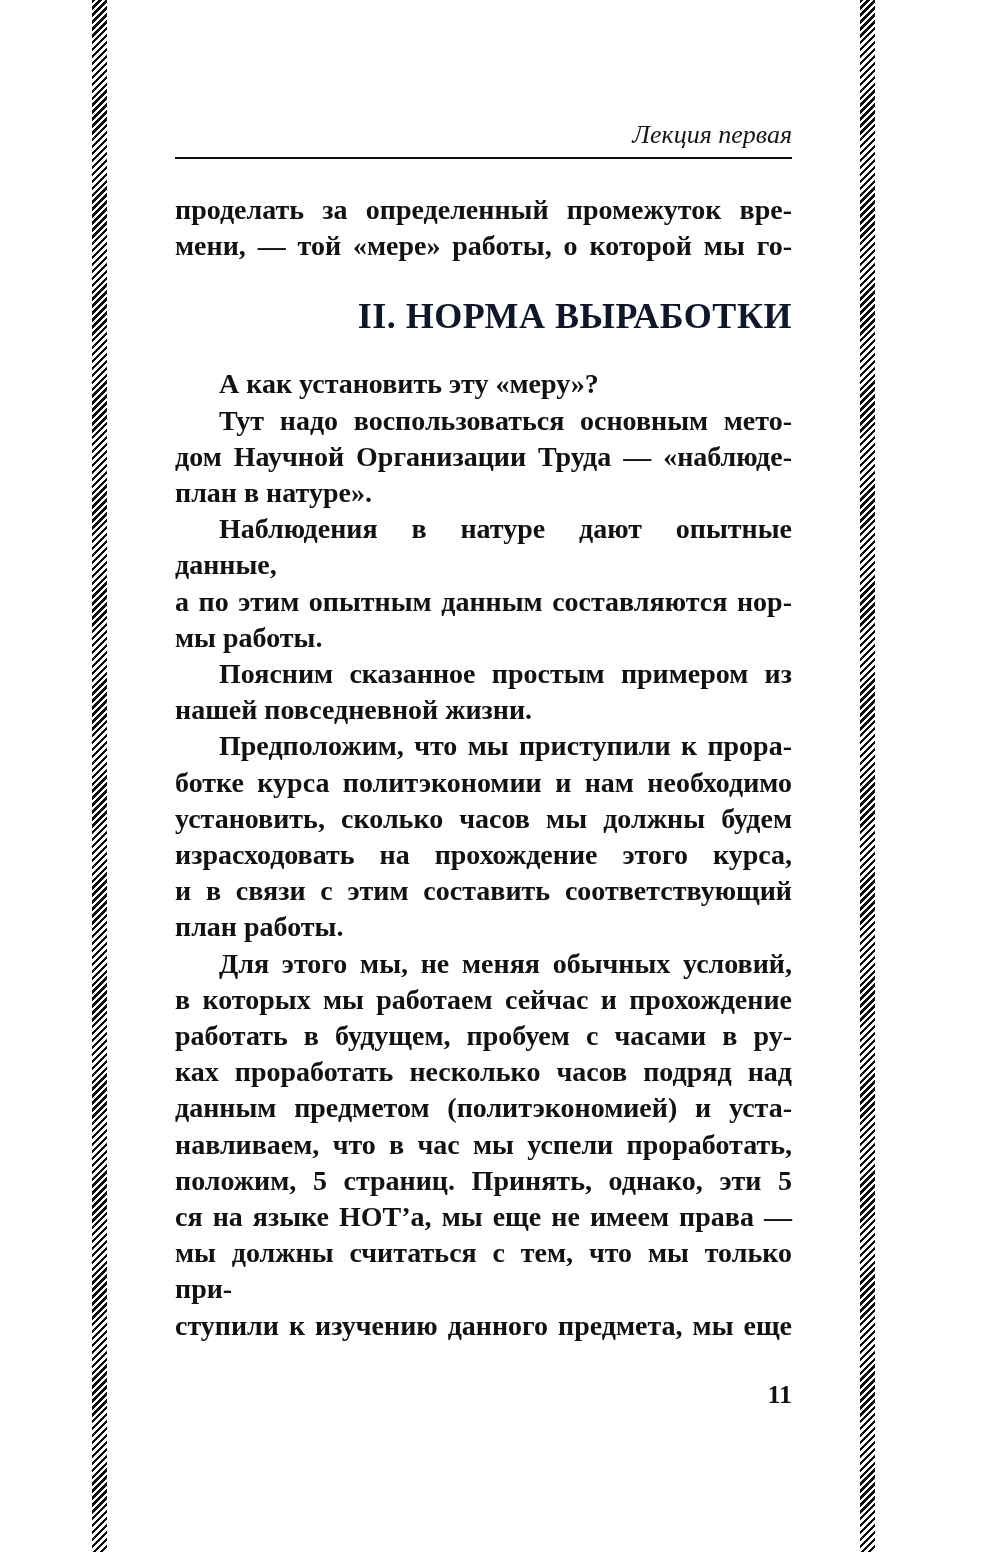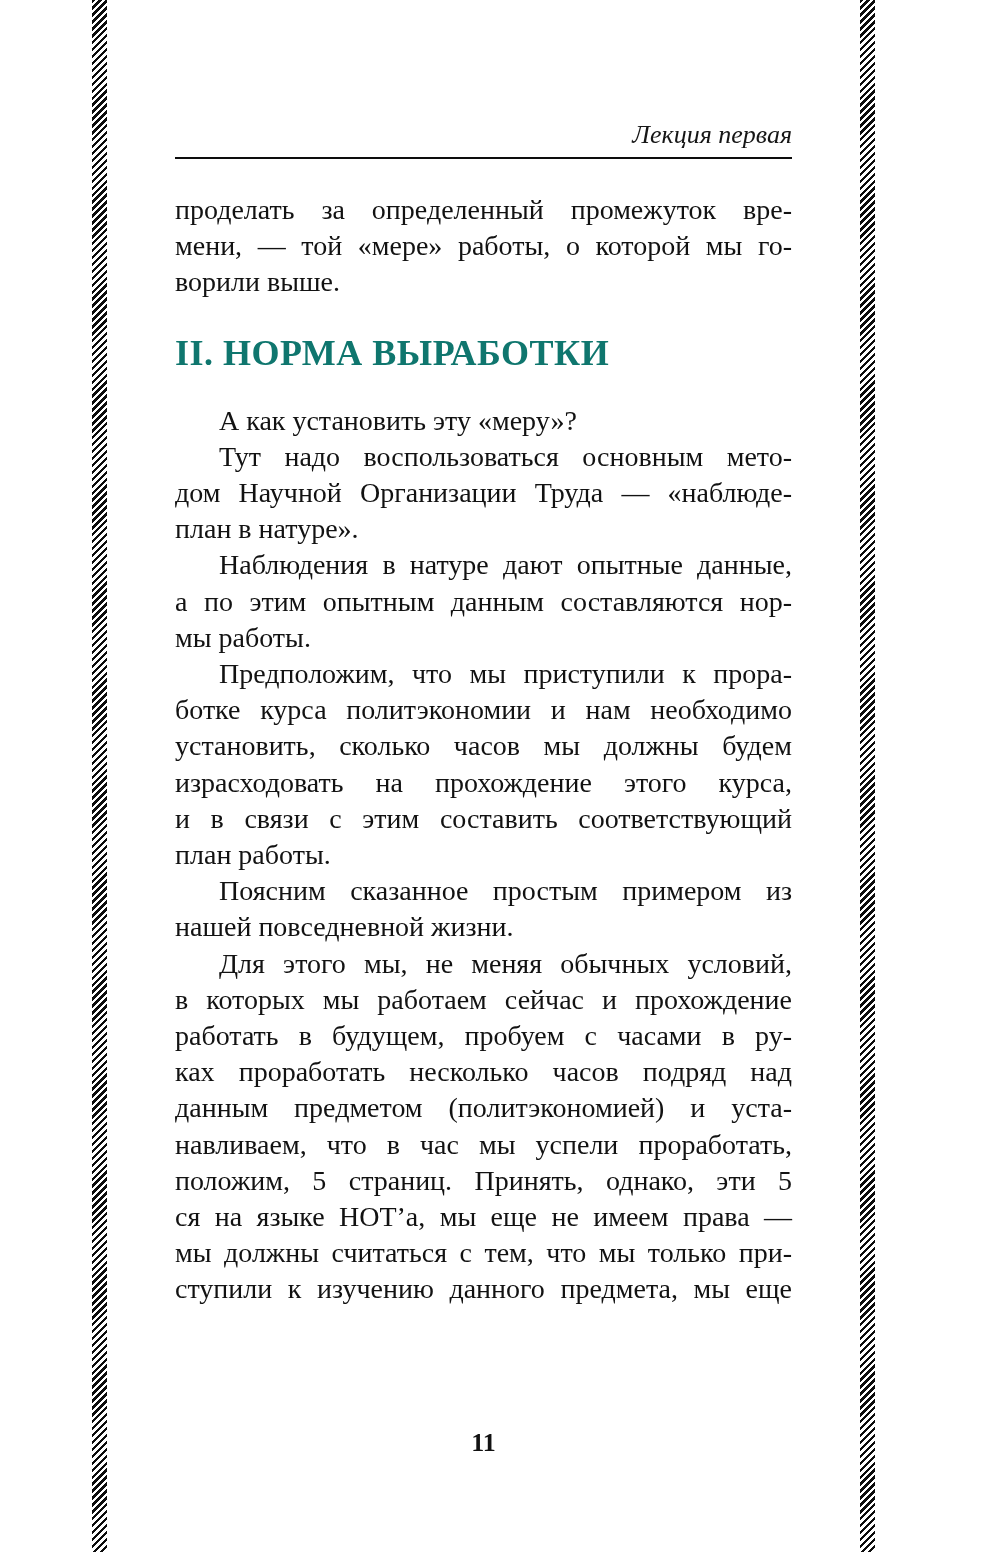--- a/index.html
+++ b/index.html
@@ -49,39 +49,40 @@
     height: 0;
   }
   .body-text { margin-top: 33px; }
 
   .tline {
     font-size: 28px;
     line-height: 36.2px;
     text-align: justify;
     text-align-last: left;
     color: #121212;
+    font-weight: bold;
   }
   .tline.j   { text-align-last: justify; }
   .tline.ind { text-indent: 44px; }
 
   .heading {
     font-weight: bold;
     font-size: 36px;
     line-height: 44px;
-    text-align: left;
+    text-align: right;
     margin: 30px 0 28px 0;
-    color: #0f766e;
+    color: #0f172a;
     letter-spacing: 0.5px;
   }
   .folio {
     position: absolute;
     left: 175px;
-    top: 1428px;
+    top: 1380px;
     width: 617px;
-    text-align: center;
+    text-align: right;
     font-weight: bold;
     font-size: 26px;
     line-height: 30px;
     color: #121212;
   }
 </style>
 </head>
 <body>
 
 <div class="page">
@@ -90,21 +91,20 @@
 
   <div class="content">
     <div class="running-head">Лекция первая</div>
     <div class="rule"></div>
 
     <div class="body-text">
 
       <div class="para">
         <div class="tline j">проделать за определенный промежуток вре-</div>
         <div class="tline j">мени, — той «мере» работы, о которой мы го-</div>
-        <div class="tline">ворили выше.</div>
       </div>
 
       <h2 class="heading">II. НОРМА ВЫРАБОТКИ</h2>
 
       <div class="para">
         <div class="tline ind">А как установить эту «меру»?</div>
       </div>
 
       <div class="para">
         <div class="tline ind j">Тут надо воспользоваться основным мето-</div>
@@ -112,31 +112,31 @@
         <div class="tline">план в натуре».</div>
       </div>
 
       <div class="para">
         <div class="tline ind j">Наблюдения в натуре дают опытные данные,</div>
         <div class="tline j">а по этим опытным данным составляются нор-</div>
         <div class="tline">мы работы.</div>
       </div>
 
       <div class="para">
+        <div class="tline ind j">Поясним сказанное простым примером из</div>
+        <div class="tline">нашей повседневной жизни.</div>
+      </div>
+
+      <div class="para">
         <div class="tline ind j">Предположим, что мы приступили к прора-</div>
         <div class="tline j">ботке курса политэкономии и нам необходимо</div>
         <div class="tline j">установить, сколько часов мы должны будем</div>
         <div class="tline j">израсходовать на прохождение этого курса,</div>
         <div class="tline j">и в связи с этим составить соответствующий</div>
         <div class="tline">план работы.</div>
-      </div>
-
-      <div class="para">
-        <div class="tline ind j">Поясним сказанное простым примером из</div>
-        <div class="tline">нашей повседневной жизни.</div>
       </div>
 
       <div class="para">
         <div class="tline ind j">Для этого мы, не меняя обычных условий,</div>
         <div class="tline j">в которых мы работаем сейчас и прохождение</div>
         <div class="tline j">работать в будущем, пробуем с часами в ру-</div>
         <div class="tline j">ках проработать несколько часов подряд над</div>
         <div class="tline j">данным предметом (политэкономией) и уста-</div>
         <div class="tline j">навливаем, что в час мы успели проработать,</div>
         <div class="tline j">положим, 5 страниц. Принять, однако, эти 5</div>

